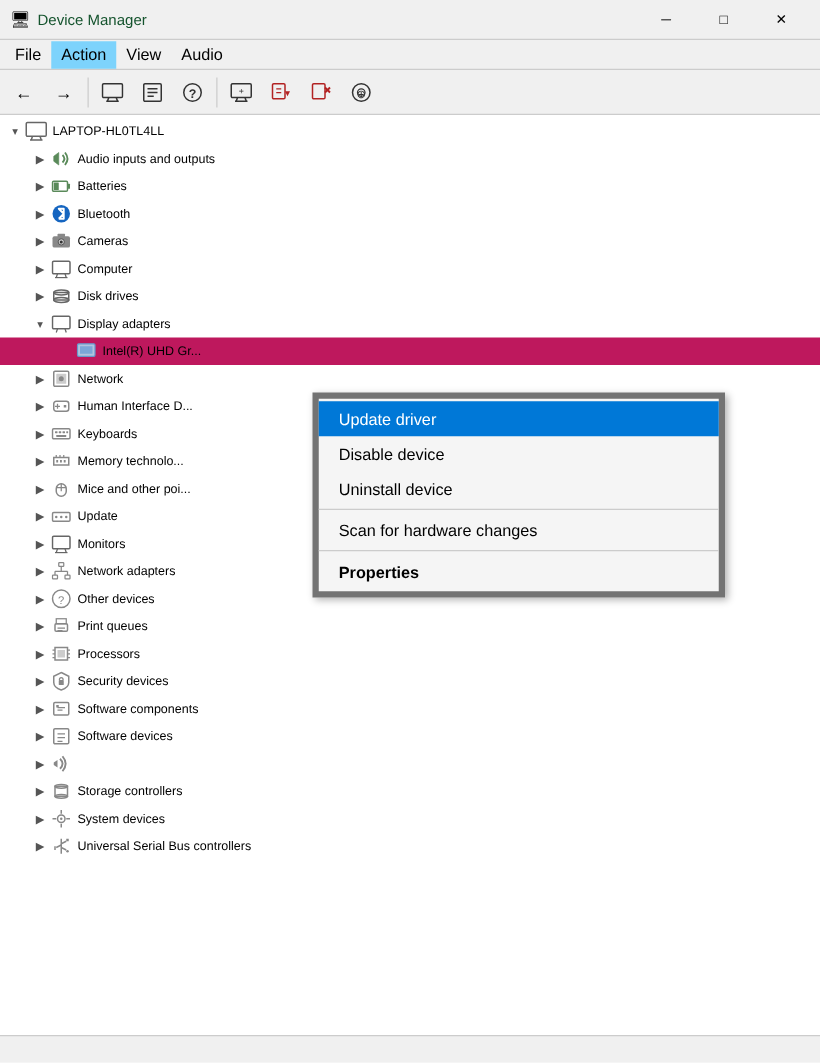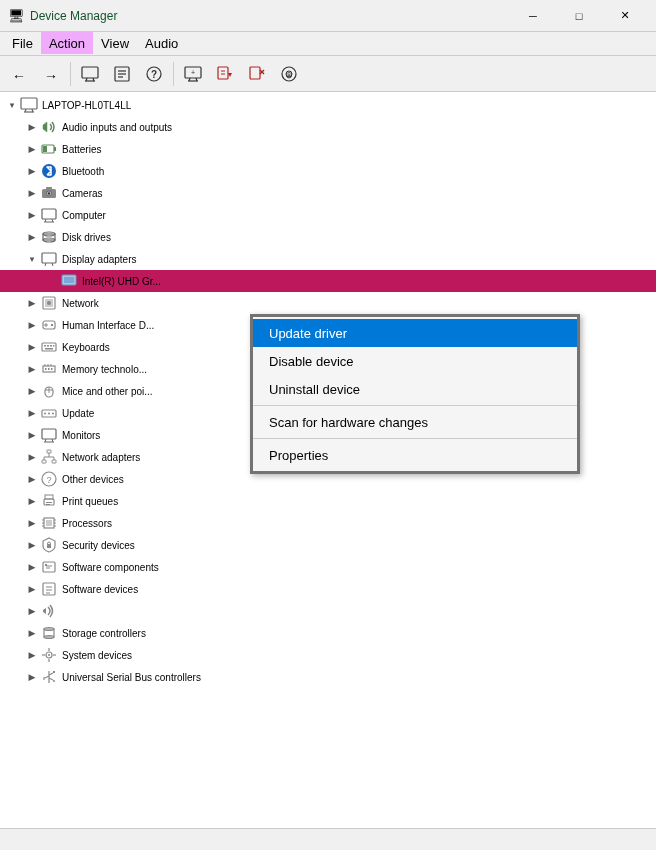--- a/index.html
+++ b/index.html
@@ -45,34 +45,34 @@
       font-size: 11px;
       display: flex;
       align-items: center;
       justify-content: center;
     }
 
     
     .menu-bar {
       background: #f0f0f0;
       display: flex;
-      align-items: flex-start;
+      align-items: center;
       height: 24px;
       padding: 0 4px;
       border-bottom: 1px solid #ccc;
     }
     .menu-item {
       padding: 2px 8px;
       cursor: pointer;
       font-size: 13px;
       height: 22px;
       display: flex;
       align-items: center;
     }
-    .menu-item.active { background: #f0abfc; }
+    .menu-item.active { background: #7dd3fc; }
 
     
     .toolbar {
       background: #f0f0f0;
       display: flex;
       align-items: center;
       height: 36px;
       padding: 2px 4px;
       border-bottom: 1px solid #ccc;
       gap: 2px;
@@ -153,39 +153,39 @@
       font-size: 10px;
     }
 
     
     .context-menu {
       position: absolute;
       top: 222px;
       left: 250px;
       width: 330px;
       background: #f5f5f5;
-      border: 3px solid #737373;
+      border: 5px solid #737373;
       box-shadow: 2px 2px 6px rgba(0,0,0,0.3);
       z-index: 100;
       padding: 2px 0;
     }
     .context-menu-item {
       height: 28px;
       display: flex;
       align-items: center;
       padding: 0 16px;
       cursor: pointer;
       font-size: 13px;
     }
     .context-menu-item.highlighted {
       background: #0078d7;
       color: #fff;
     }
     .context-menu-item.bold {
-      font-weight: normal;
+      font-weight: bold;
       text-align: center;
     }
     .context-menu-sep {
       height: 1px;
       background: #ccc;
       margin: 2px 0;
     }
 
     
     .main::-webkit-scrollbar { width: 16px; }

